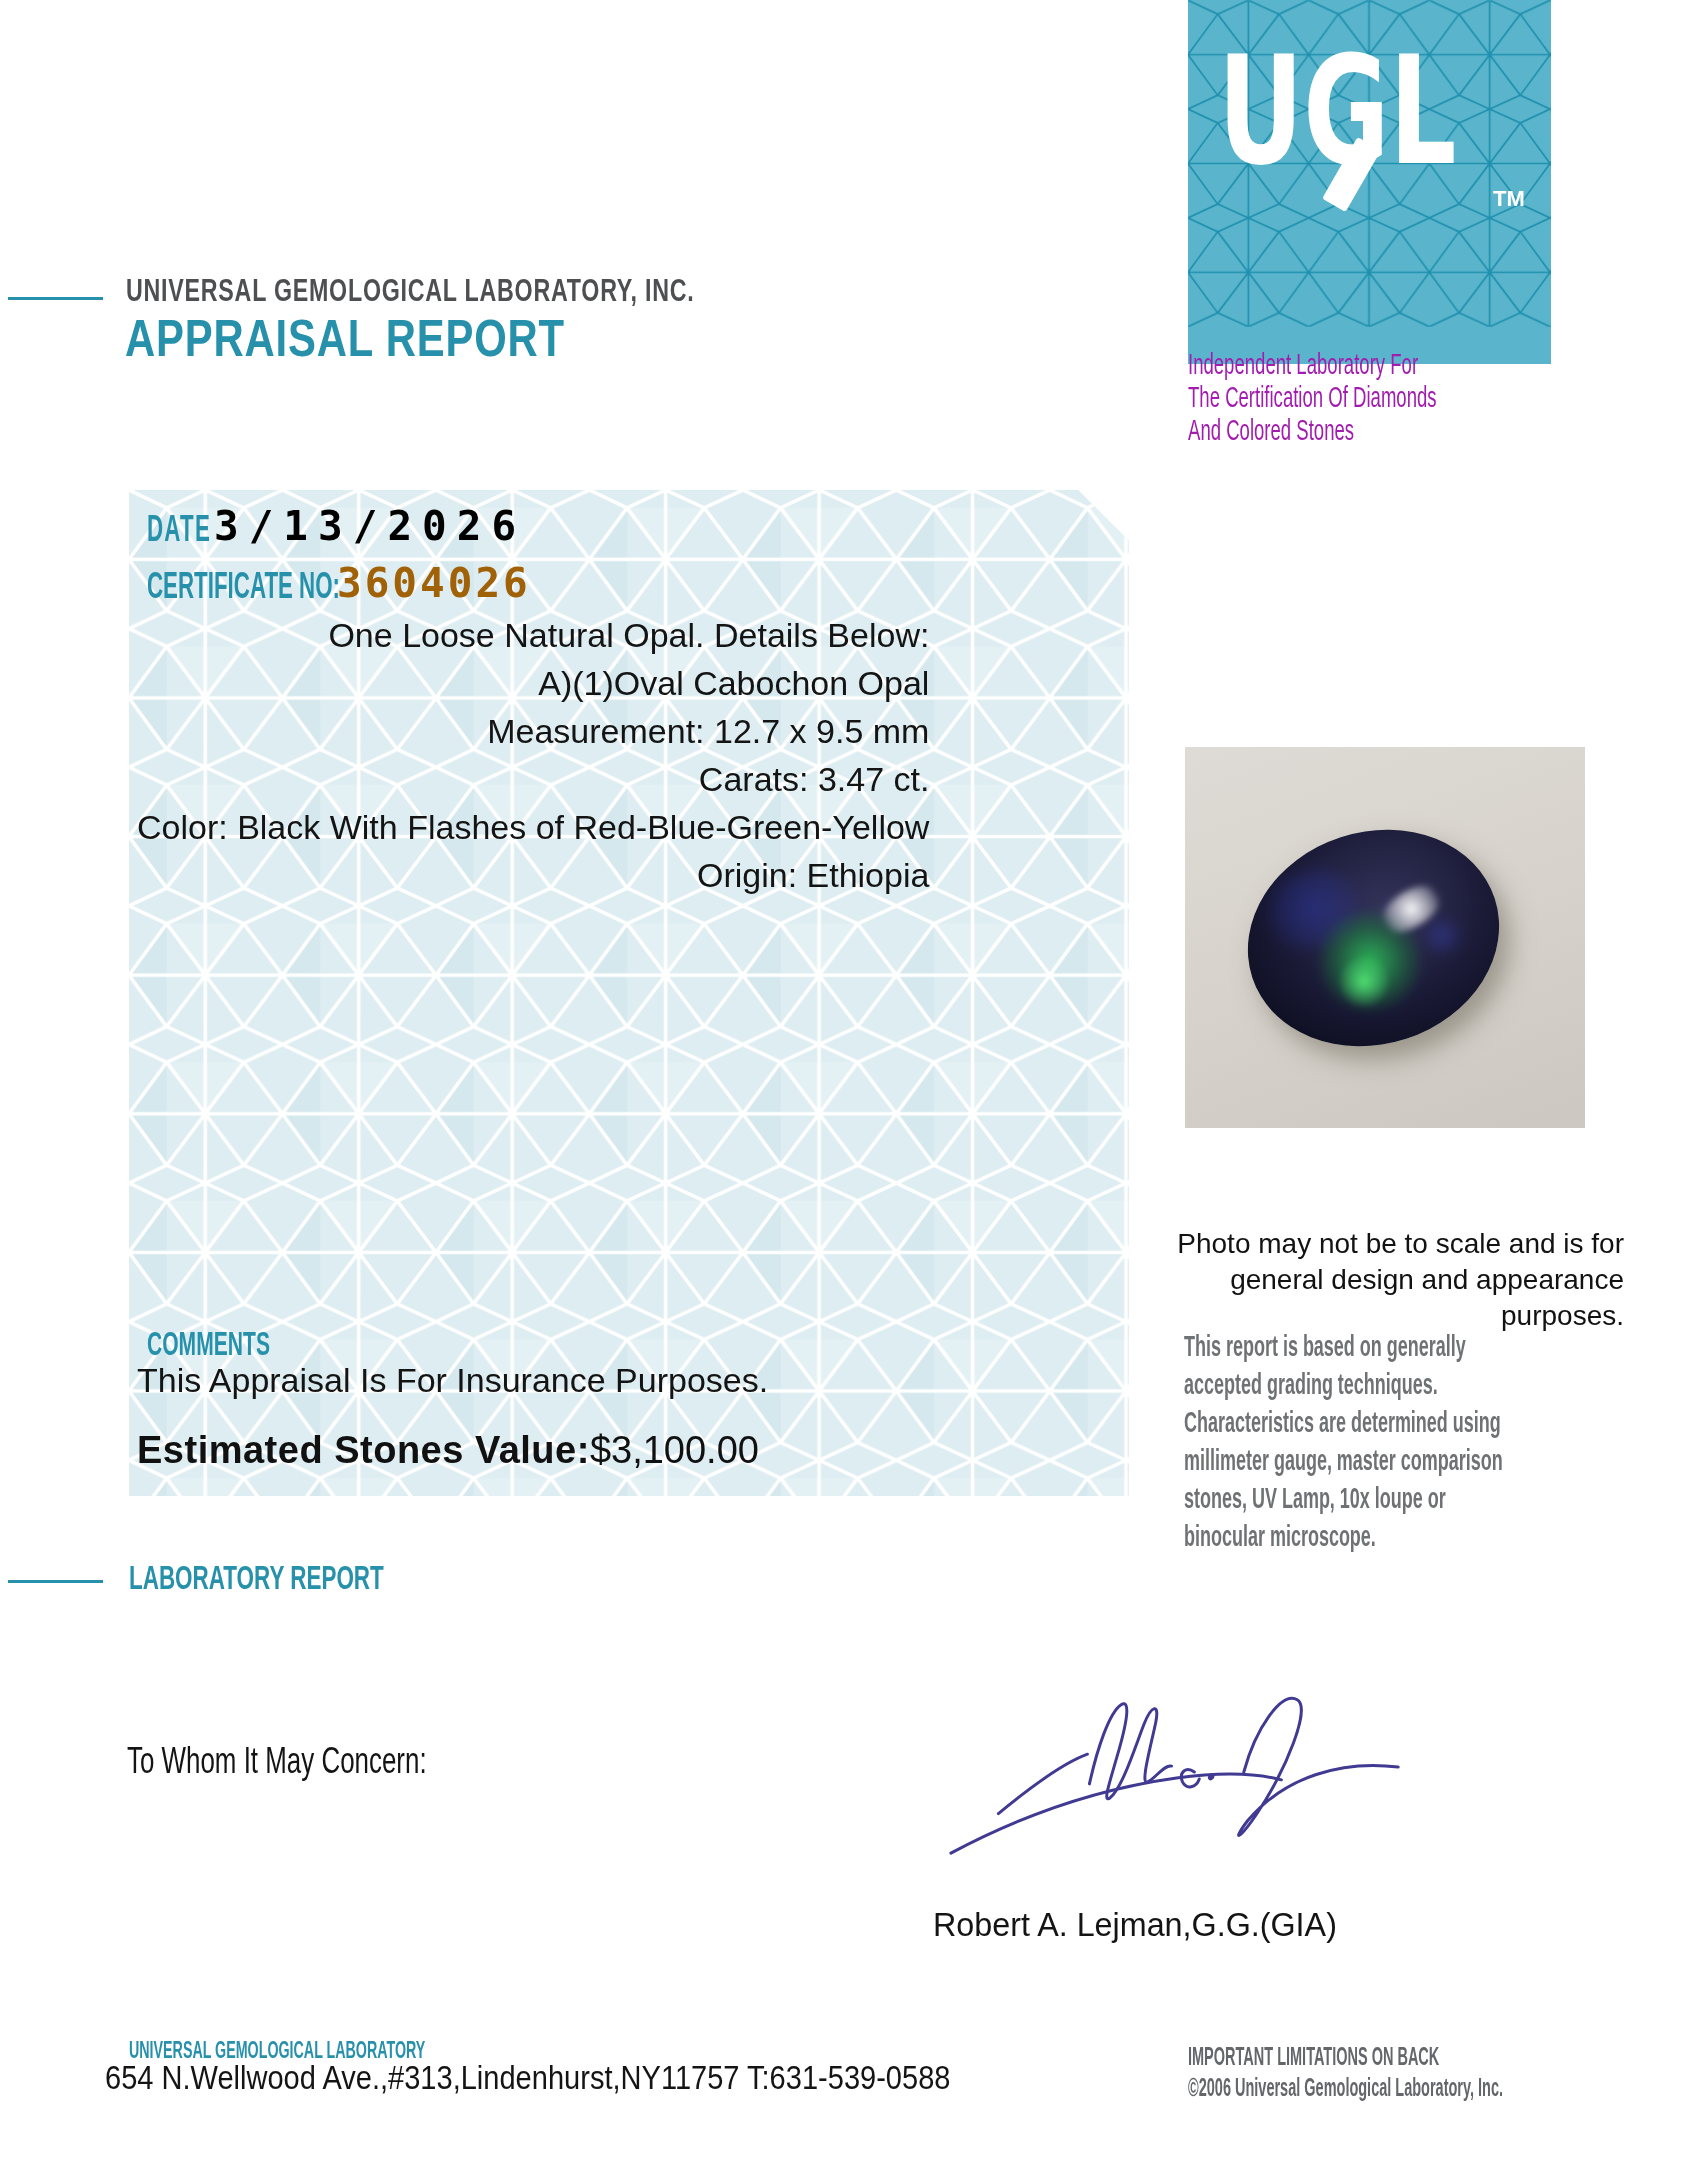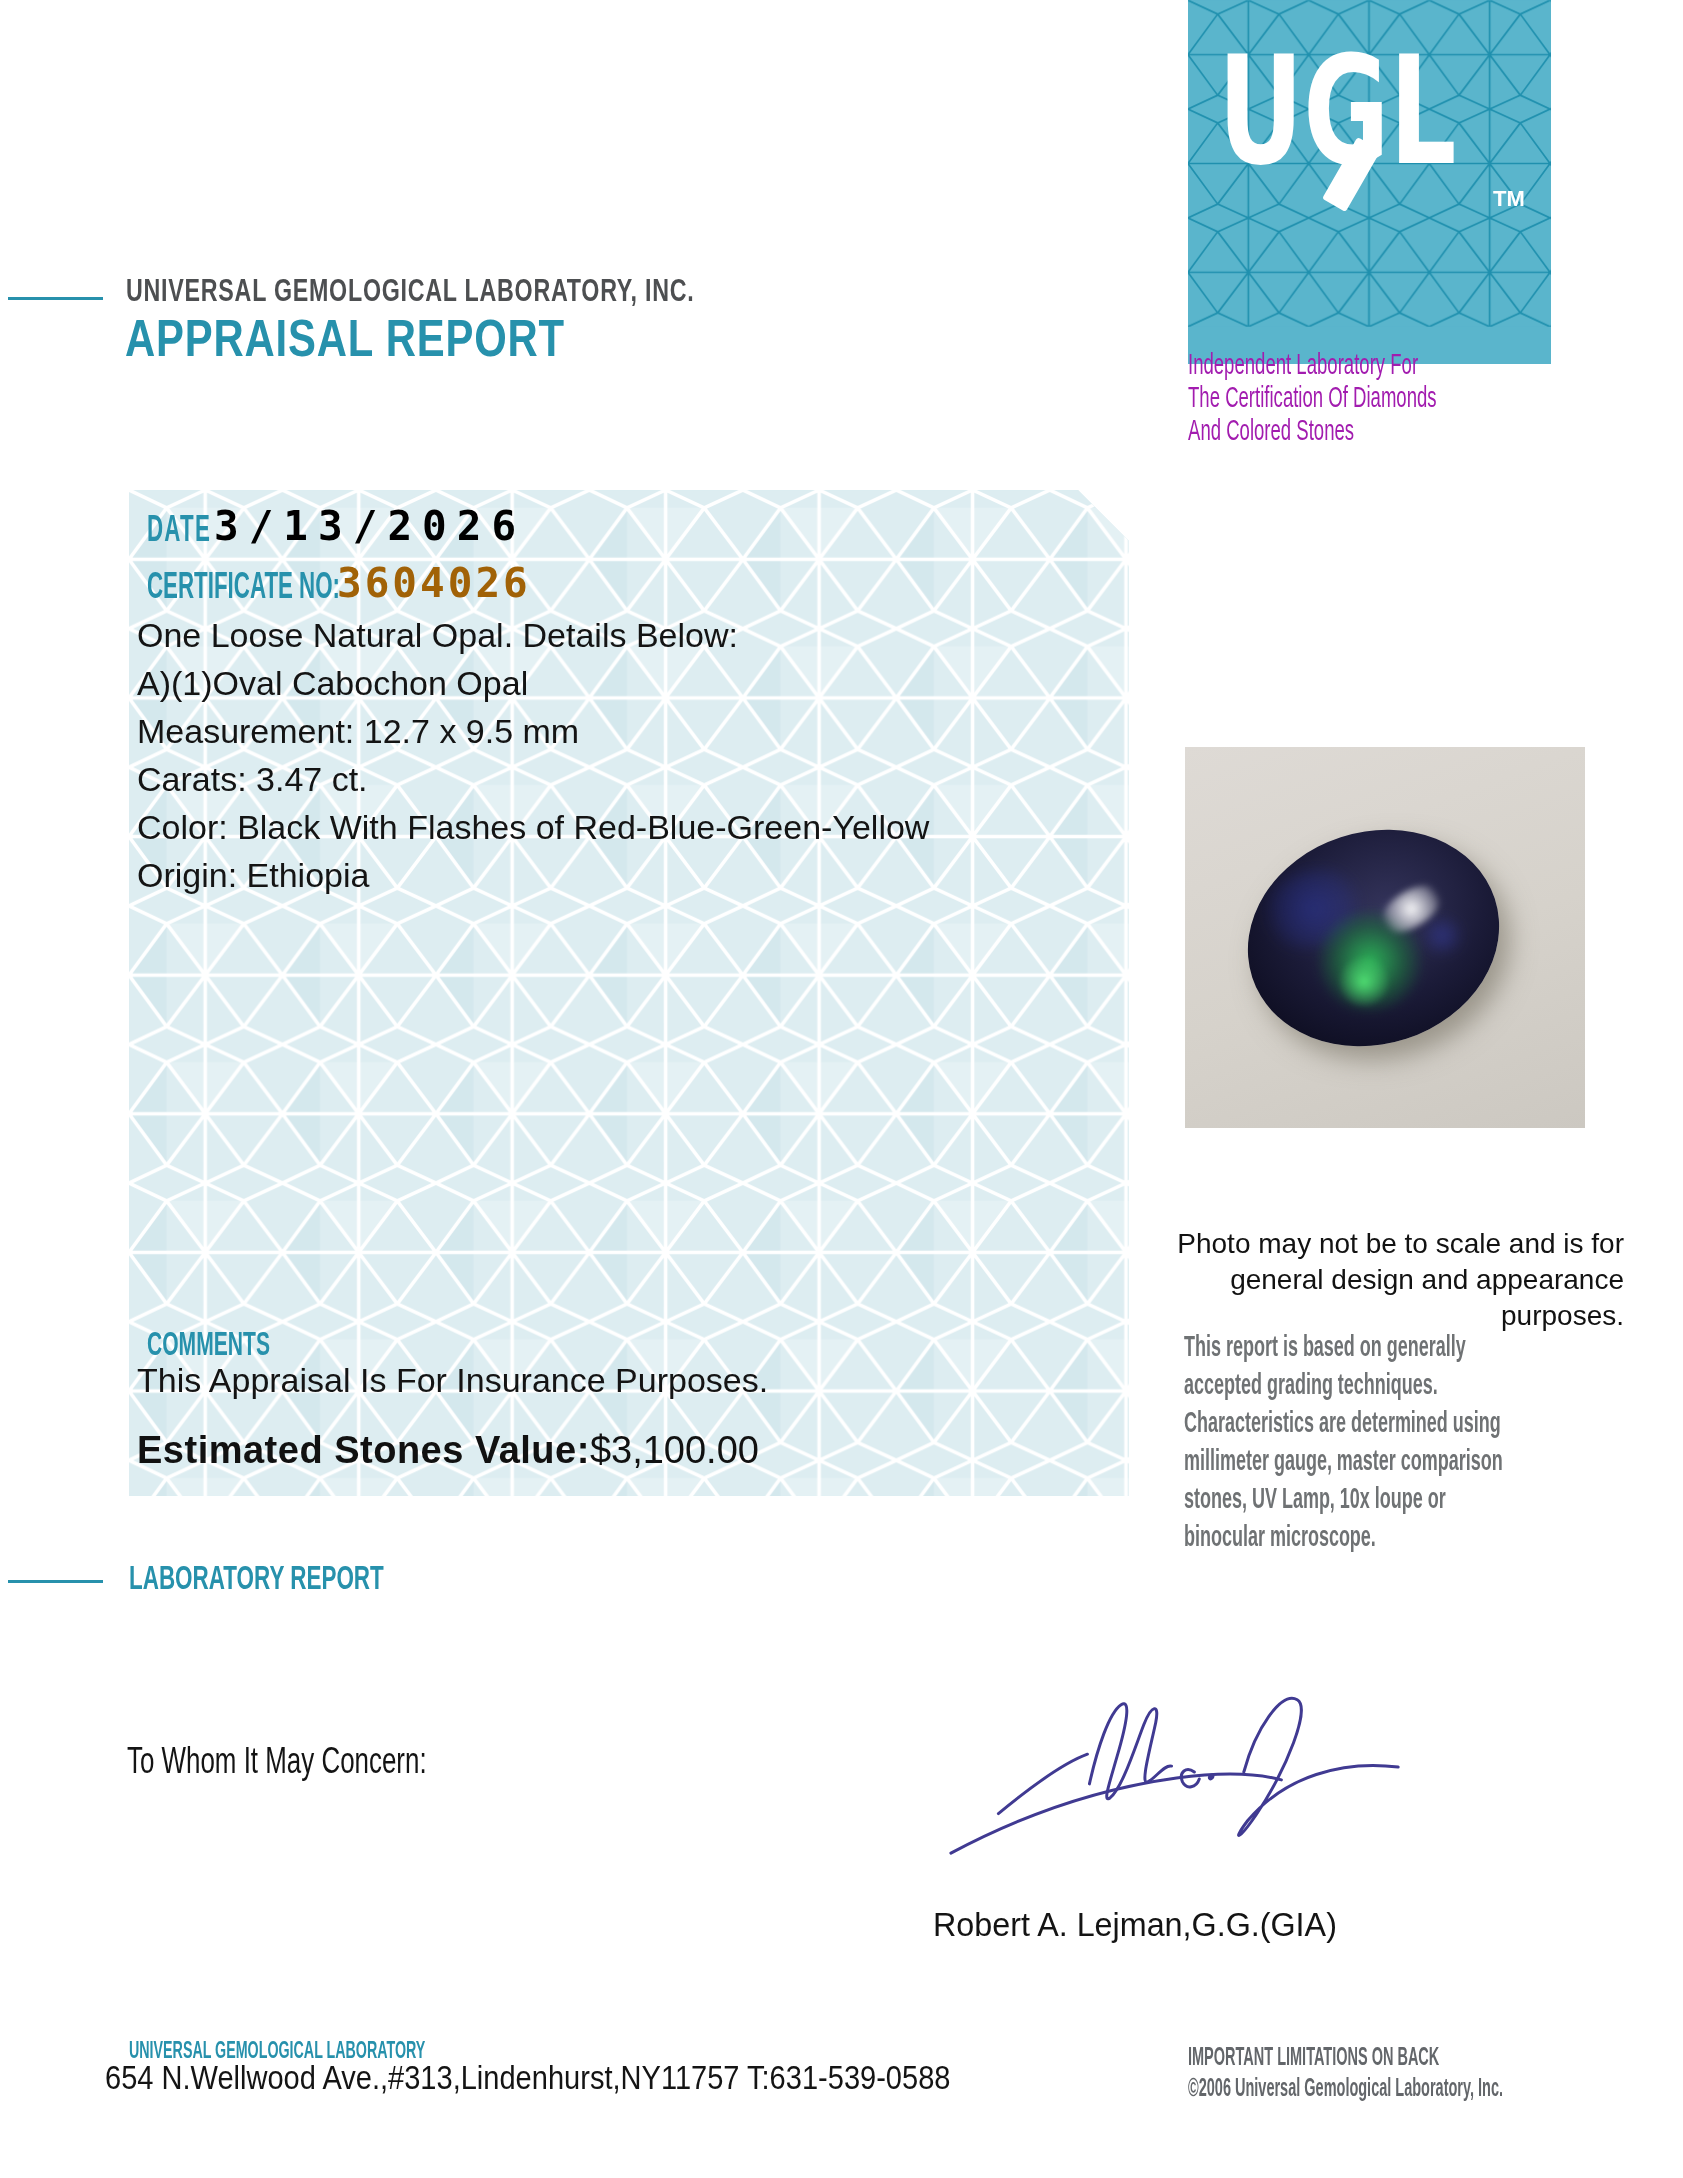--- a/index.html
+++ b/index.html
@@ -30,21 +30,21 @@
   #logo-text{position:absolute;left:30px;top:36px;font-size:150px;line-height:1;font-weight:bold;
              color:#ffffff;font-family:"DejaVu Sans", sans-serif;letter-spacing:0;
              transform:scaleX(.70);transform-origin:0 0;}
   #logo-scope{position:absolute;left:150px;top:139px;width:27px;height:71px;background:#ffffff;
               transform:rotate(30deg);border-radius:3px;}
   #logo-tm{position:absolute;left:269px;top:186px;font-size:22px;font-weight:bold;color:#ffffff;margin-left:36px;}
   #tagline{left:1188px;top:348px;font-size:29px;font-weight:normal;color:#a21caf;line-height:33px;}
 
   
   #panel{left:129px;top:490px;width:1000px;height:1006px;background:#ddedf1;
-         clip-path:polygon(0 0, calc(100% - 51px) 0, 100% 51px, 100% 100%, 0 100%);}
+         clip-path:polygon(0 0, calc(100% - 51px) 0, 100% 51px, 100% 100%, 0 100%);text-align:right;}
   #panel .content{position:absolute;z-index:2;}
   #facet-svg{position:absolute;inset:0;z-index:1;}
 
   .panel-label{font-size:36px;font-weight:bold;color:#2791ac;}
   .mono-val{font-family:"DejaVu Sans Mono", monospace;font-weight:700;}
   #date-label{left:18px;top:18px;letter-spacing:2px;}
   #date-value{left:85px;top:12px;font-size:41px;letter-spacing:10px;color:#000000;}
   #cert-label{left:18px;top:75px;}
   #cert-value{left:208px;top:69px;font-size:41px;letter-spacing:3px;color:#a16207;}
   #desc{left:8px;top:121px;font-size:34px;line-height:48px;color:#141414;}

